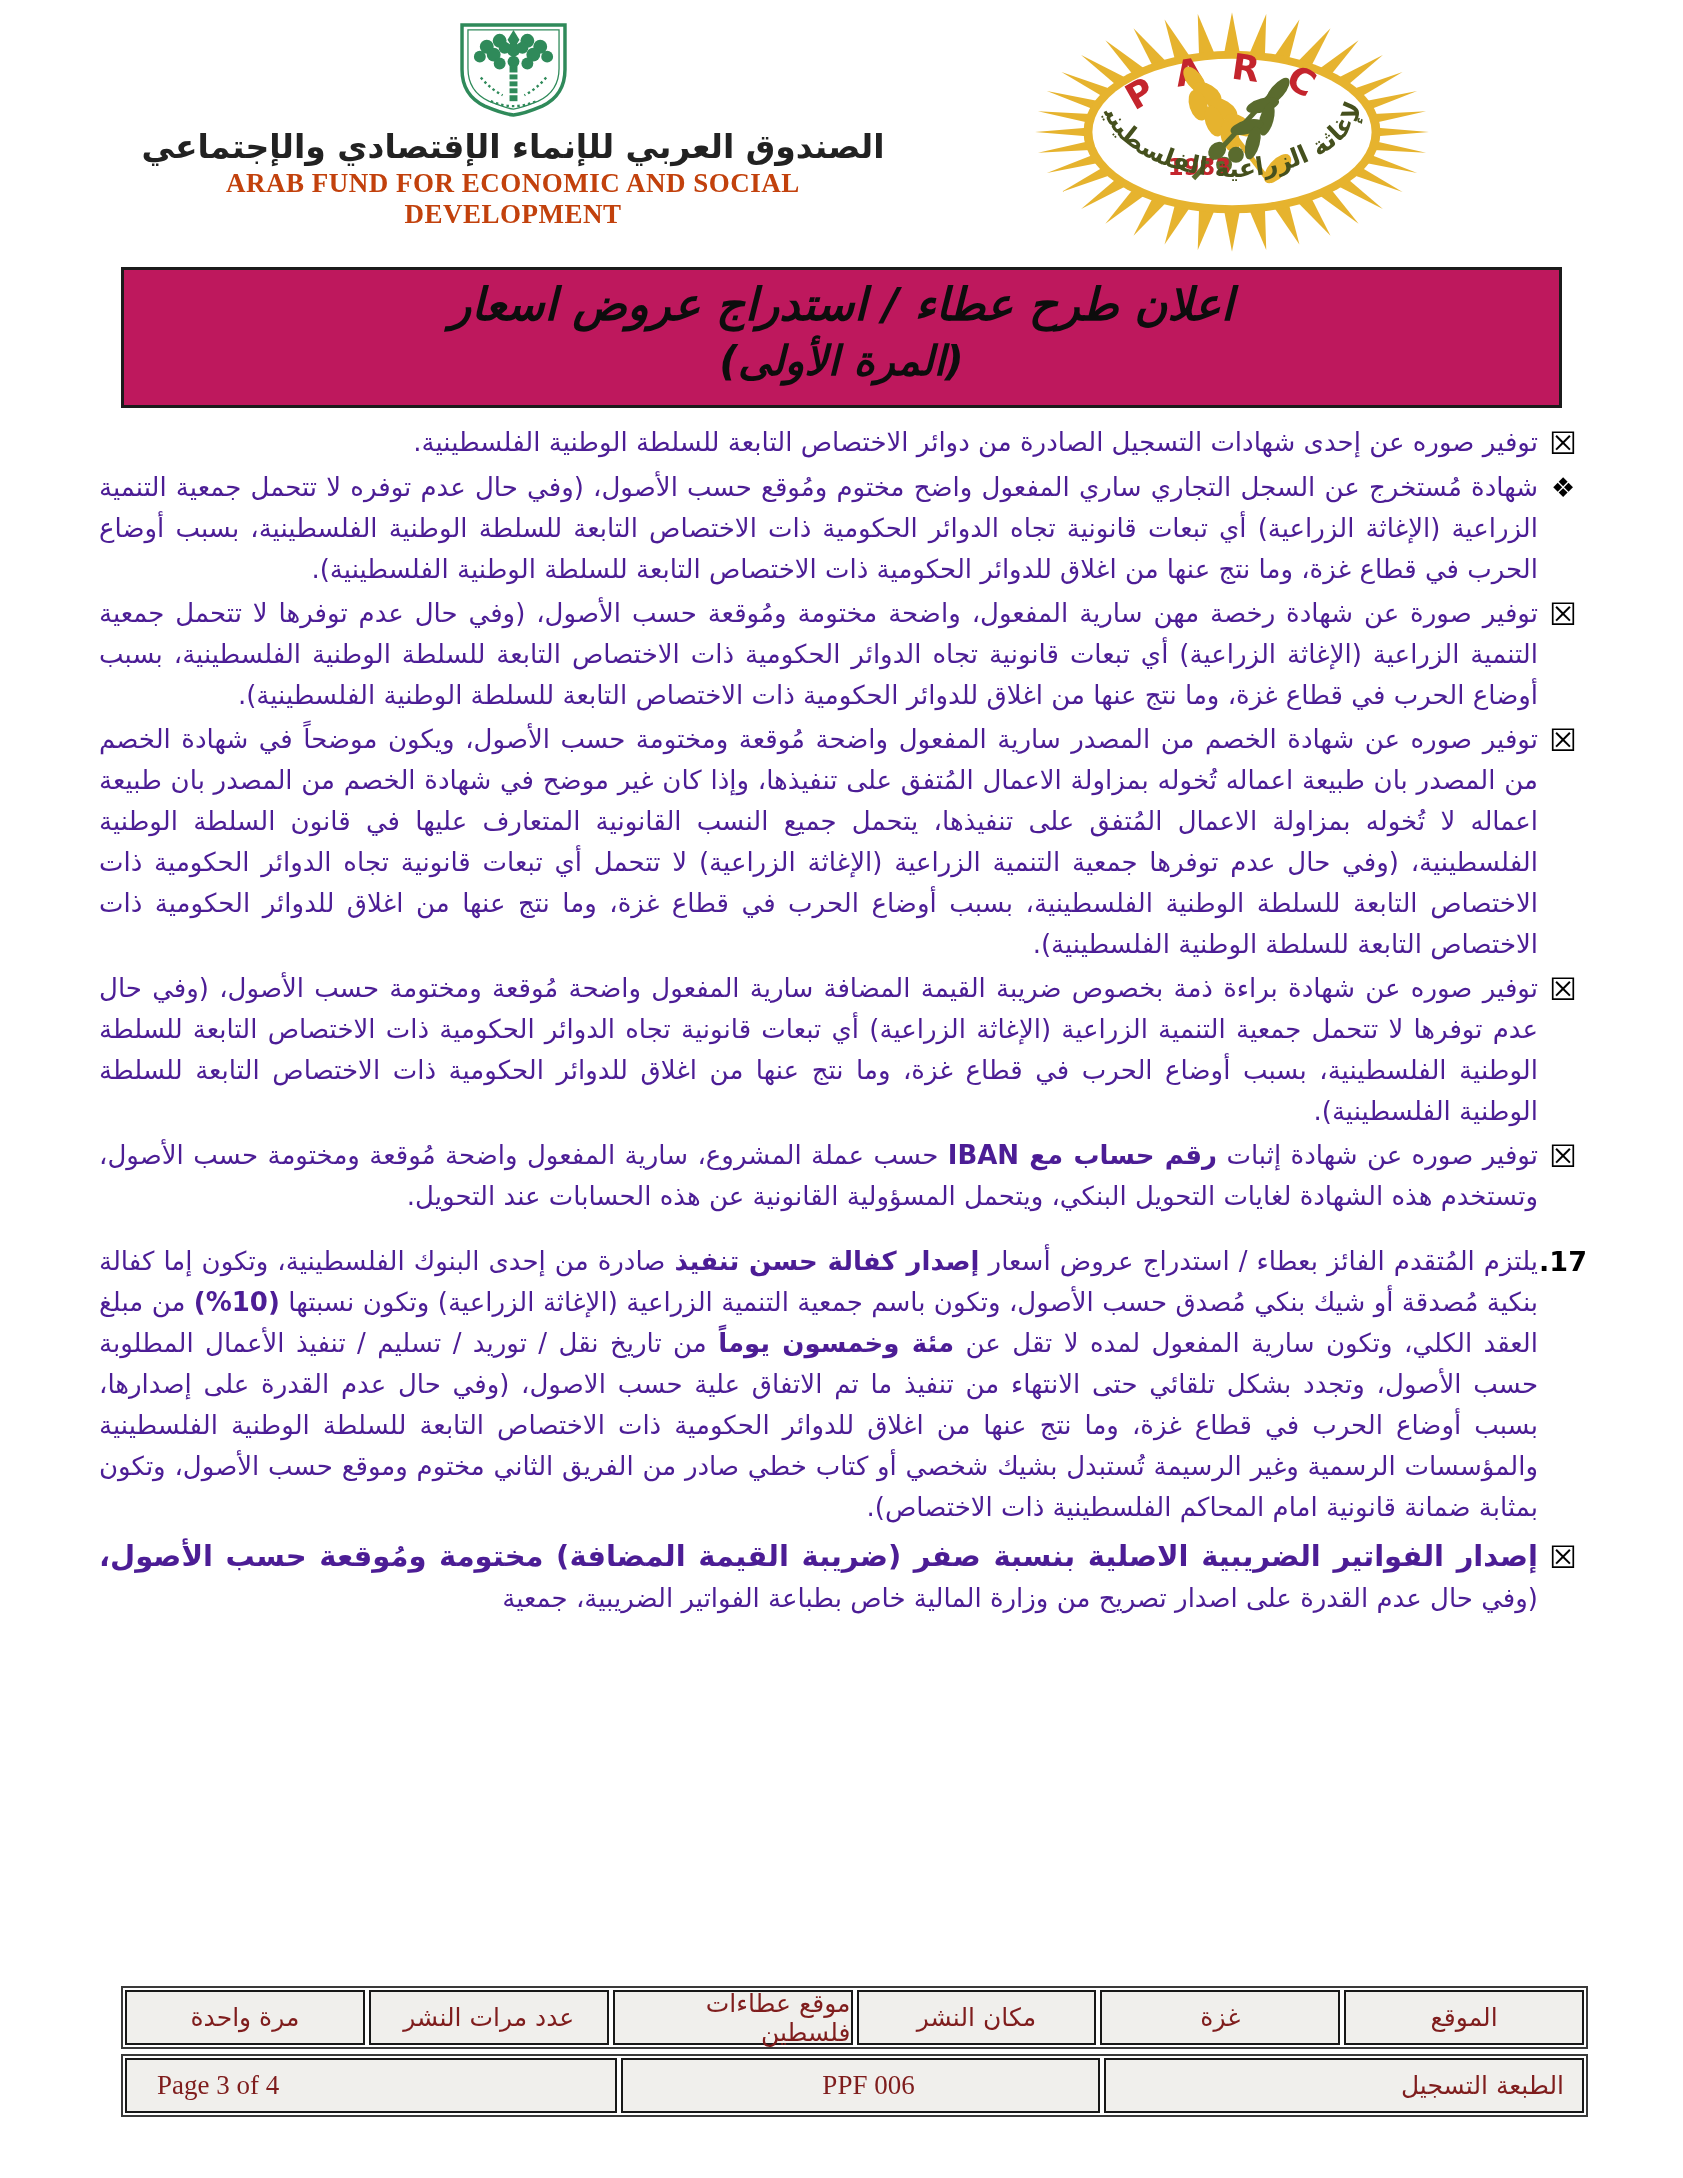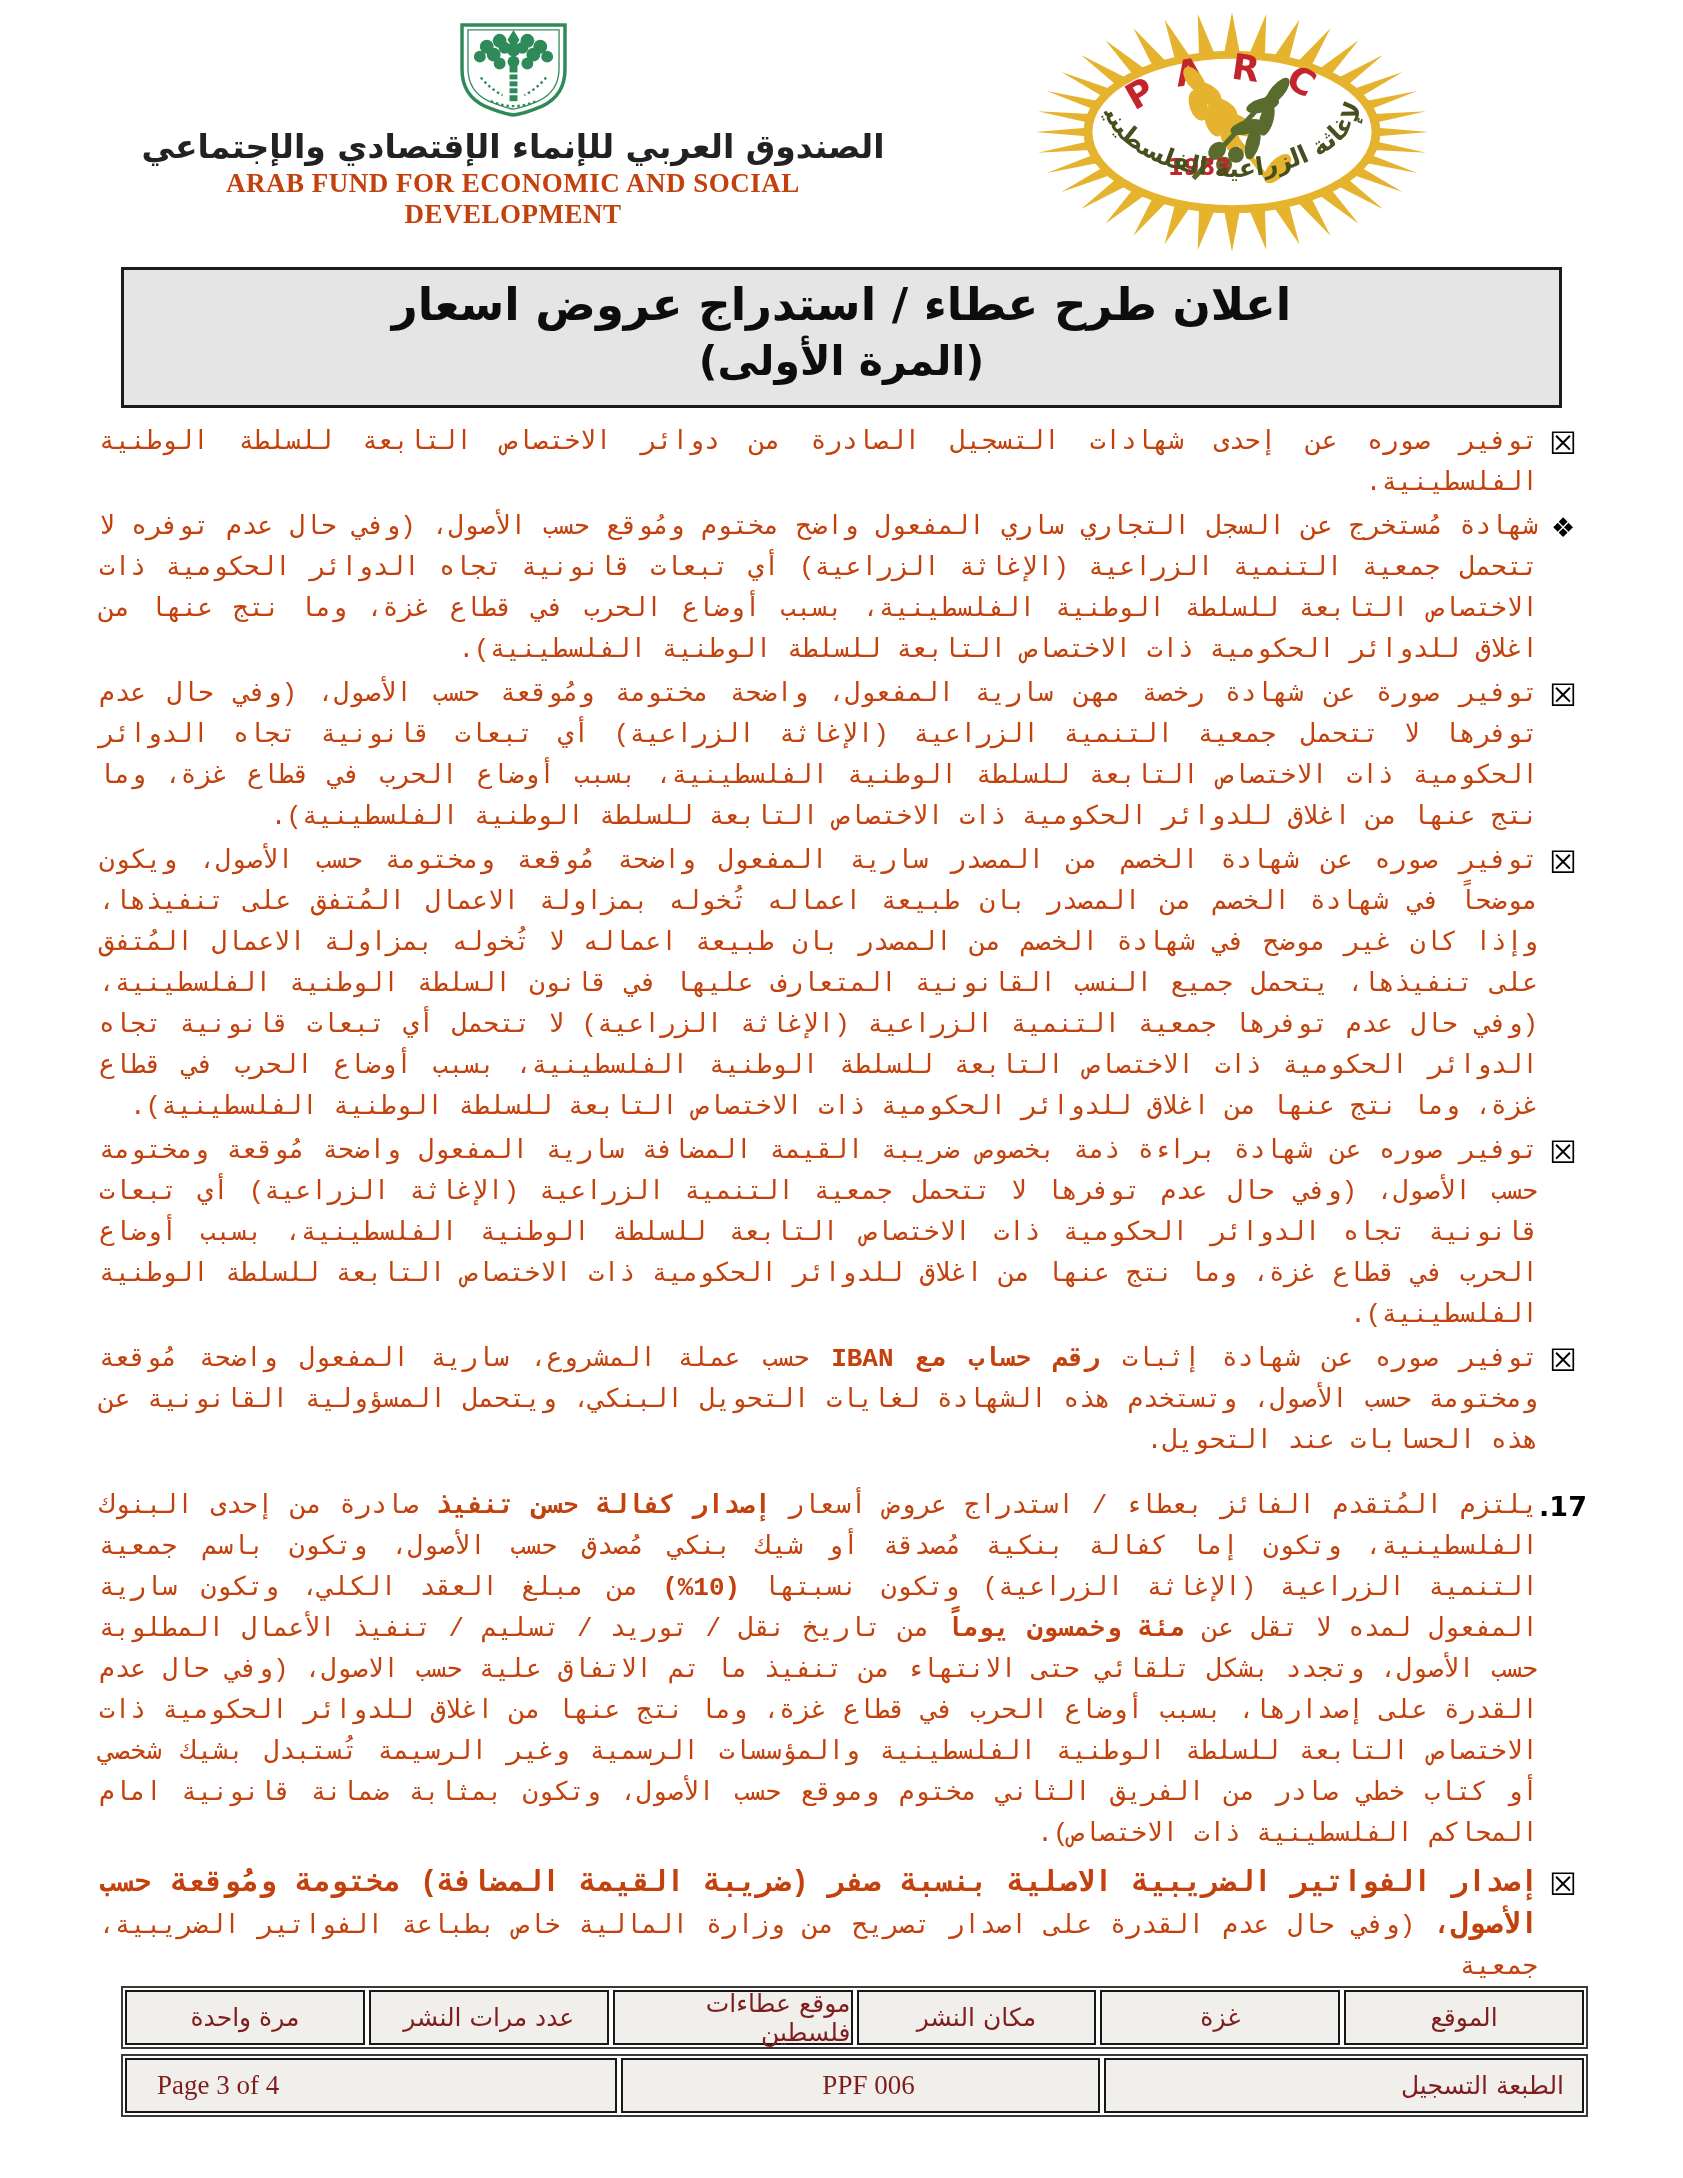--- a/index.html
+++ b/index.html
@@ -13,37 +13,37 @@
   .fund-logo { position:absolute; left:117px; top:20px; width:792px; text-align:center; }
   .fund-shield { display:block; margin:0 auto; }
   .fund-ar { font-size:33px; font-weight:bold; color:#222; margin-top:8px; letter-spacing:1px; }
   .fund-en { font-family:"Liberation Serif", serif; font-weight:bold; font-size:27px; color:#c2410c; margin-top:2px; letter-spacing:0.5px; }
 
   .parc-logo { position:absolute; left:1033px; top:10px; width:398px; height:246px; }
 
   
   .title-box {
     position:absolute; left:121px; top:267px; width:1441px; height:141px;
-    border:3px solid #1b1b1b; background:#e5e5e5; text-align:center; direction:rtl;
+    border:3px solid #1b1b1b; background:#be185d; text-align:center; direction:rtl;font-style:italic;
   }
   .title-l1 { font-size:45px; font-weight:bold; margin-top:8px; color:#0d0d0d; }
   .title-l2 { font-size:41px; font-weight:bold; margin-top:6px; color:#0d0d0d; }
 
   
   .reqs { position:absolute; left:97px; top:422px; width:1491px; direction:rtl; }
   .item { display:flex; align-items:flex-start; margin-bottom:3px; }
   .marker {
     flex:0 0 50px; text-align:center; font-weight:bold;
     font-size:31px; line-height:42px; color:#000;
   }
   .marker.m-diamond { font-size:27px; }
   .marker.m-num { font-weight:bold; font-size:27px; }
   .itext {
     flex:1; text-align:justify; font-size:26px; line-height:41px;
-    color:#c2410c; padding-left:2px;font-family:Liberation Mono, monospace;
+    color:#4c1d95; padding-left:2px;
   }
   .itext b { font-weight:bold; }
   .item-7 { margin-top:24px; }
   .item-8 { margin-top:8px; }
   .item-8 .itext b { font-size:29px; }
 
   
   .footer { position:absolute; left:121px; top:1986px; width:1467px; direction:rtl; }
   .frow { display:flex; gap:4px; border:2px solid #3a3a3a; padding:2px; background:#fff; }
   .frow + .frow { margin-top:5px; }

